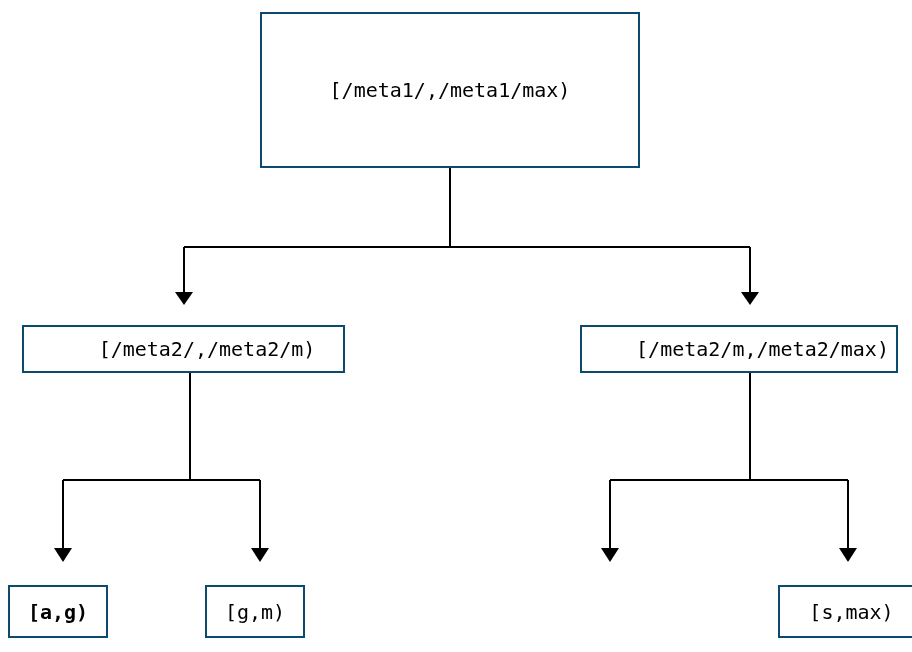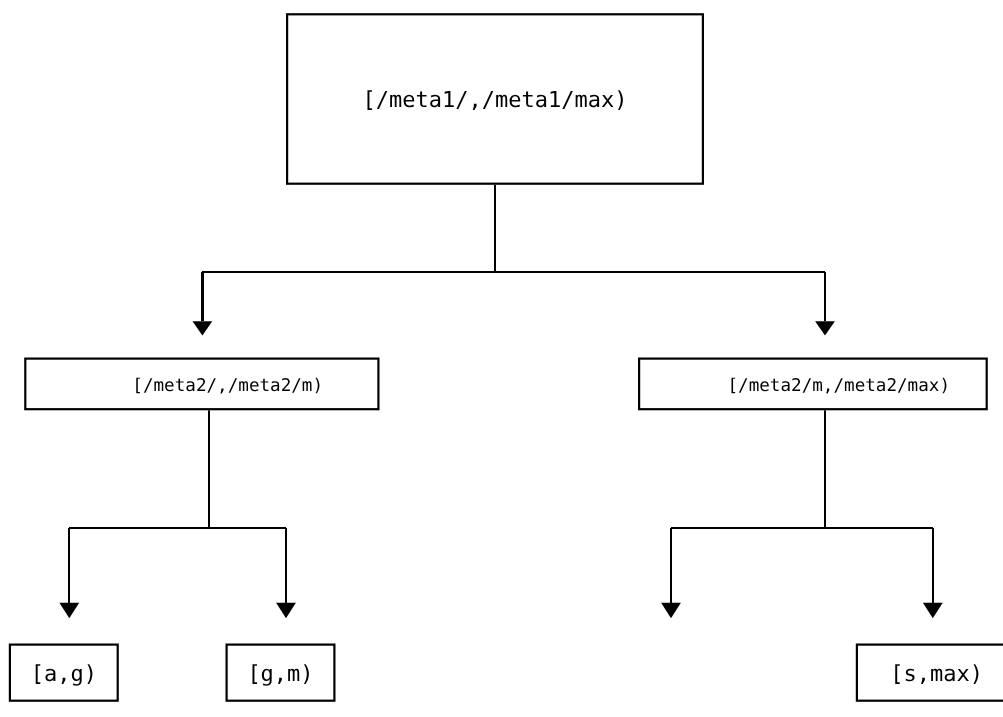--- a/index.html
+++ b/index.html
@@ -11,51 +11,51 @@
     position: relative;
     width: 912px;
     height: 652px;
     background: #ffffff;
     overflow: hidden;
     font-family: "DejaVu Sans Mono", "Liberation Mono", monospace;
   }
   .node-box {
     position: absolute;
     box-sizing: border-box;
-    border: 2px solid #000000;
+    border: 2px solid #0c4a6e;
     background: #ffffff;
     display: flex;
     align-items: center;
     justify-content: center;
     color: #000000;
     font-family: "DejaVu Sans Mono", "Liberation Mono", monospace;
     white-space: pre;
   }
   .node-root {
     left: 260px;
     top: 12px;
     width: 380px;
     height: 156px;
     font-size: 20px;
     letter-spacing: 0px;
   }
   .node-mid {
     top: 325px;
     height: 48px;
-    font-size: 16px;
+    font-size: 20px;
     padding-left: 47px;
   }
   .node-mid-left  { left: 22px;  width: 323px; }
   .node-mid-right { left: 580px; width: 318px; }
   .node-leaf {
     top: 585px;
     height: 53px;
     font-size: 20px;
   }
-  .leaf-1 { left: 8px;   width: 100px; }
+  .leaf-1 { left: 8px;   width: 100px; font-weight: bold; }
   .leaf-2 { left: 205px; width: 100px; text-align: right; }
   .leaf-3 { left: 553px; width: 100px; }
   .leaf-4 { left: 778px; width: 147px; }
 
   .edge-layer {
     position: absolute;
     left: 0;
     top: 0;
     width: 912px;
     height: 652px;

